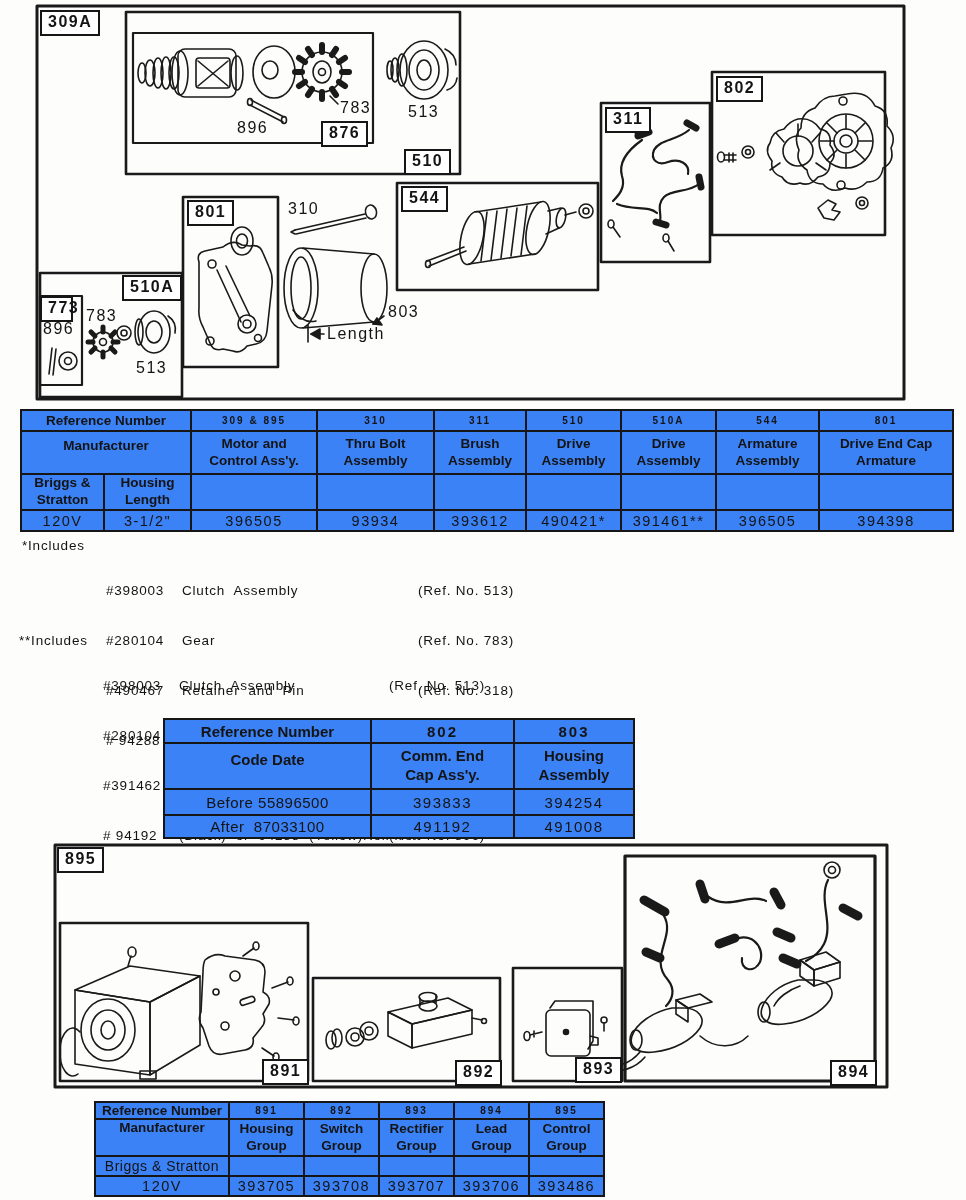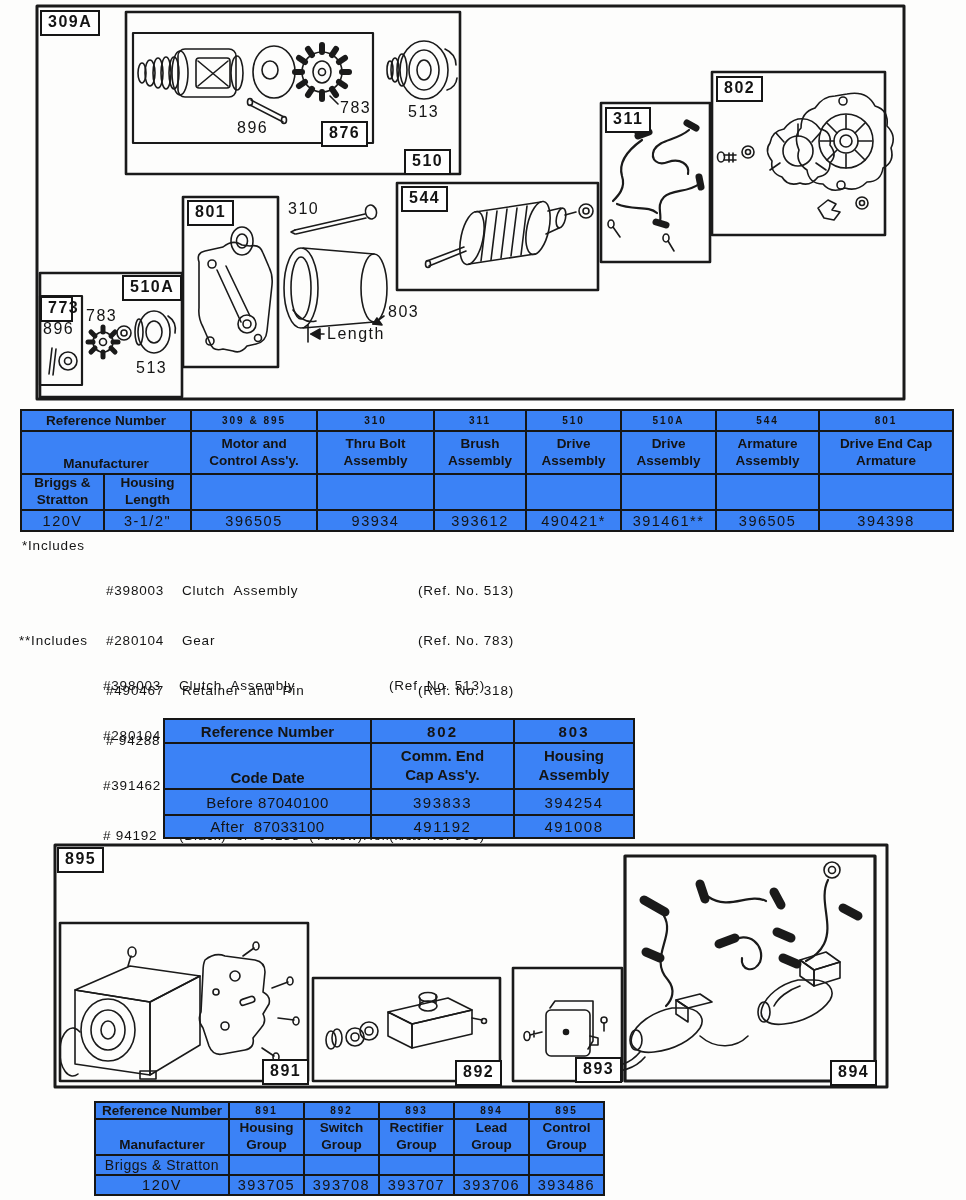--- a/index.html
+++ b/index.html
@@ -11,21 +11,21 @@
            font-weight:700;font-size:16px;line-height:1.05;padding:2px 6px 3px;
            letter-spacing:1.5px;white-space:nowrap;box-sizing:border-box;text-align:center;}
   .plabel{position:absolute;font-weight:400;font-size:16px;letter-spacing:1.5px;white-space:nowrap;}
   
   table{border-collapse:collapse;table-layout:fixed;position:absolute;background:#3b82f6;}
   td{border:2px solid #161616;text-align:center;vertical-align:middle;padding:0 2px;
      font-size:13.5px;font-weight:700;overflow:hidden;}
   td.two-line{white-space:pre-line;line-height:1.25;}
   td.refcell{font-size:10px;letter-spacing:2px;}
   td.valcell{font-weight:400;font-size:14.5px;letter-spacing:1.5px;}
-  td.bottomalign{vertical-align:bottom;padding-bottom:2px;}
+  td.bottomalign{vertical-align:bottom;padding-bottom:20px;}
   td.plain{font-weight:400;font-size:14px;letter-spacing:0.5px;}
   
   .fn{position:absolute;font-size:13.5px;letter-spacing:0.8px;white-space:pre;font-weight:400;}
   .fn-prefix{position:absolute;left:0;top:0;height:20px;line-height:20px;}
   .fn-line{position:relative;margin-left:84px;height:20px;line-height:20px;}
   .fn-part{display:inline-block;width:76px;}
   .fn-ref{position:absolute;top:0;}
   .fn1 .fn-ref{left:312px;}
   .fn2 .fn-ref{left:286px;}
 </style>
@@ -349,21 +349,21 @@
       <td class="refcell" style="font-size:15px">803</td>
     </tr>
     <tr style="height:46px">
       <td class="bottomalign" style="font-size:15px">Code Date</td>
       <td class="two-line" style="font-size:15px">Comm. End
 Cap Ass'y.</td>
       <td class="two-line" style="font-size:15px">Housing
 Assembly</td>
     </tr>
     <tr style="height:26px">
-      <td class="plain" style="font-size:15px;white-space:pre">Before 87040100</td>
+      <td class="plain" style="font-size:15px;white-space:pre">Before 55896500</td>
       <td class="valcell" style="font-size:15px">393833</td>
       <td class="valcell" style="font-size:15px">394254</td>
     </tr>
     <tr style="height:23px">
       <td class="plain" style="font-size:15px;white-space:pre">After  87033100</td>
       <td class="valcell" style="font-size:15px">491192</td>
       <td class="valcell" style="font-size:15px">491008</td>
     </tr>
   </tbody>
     </table>

